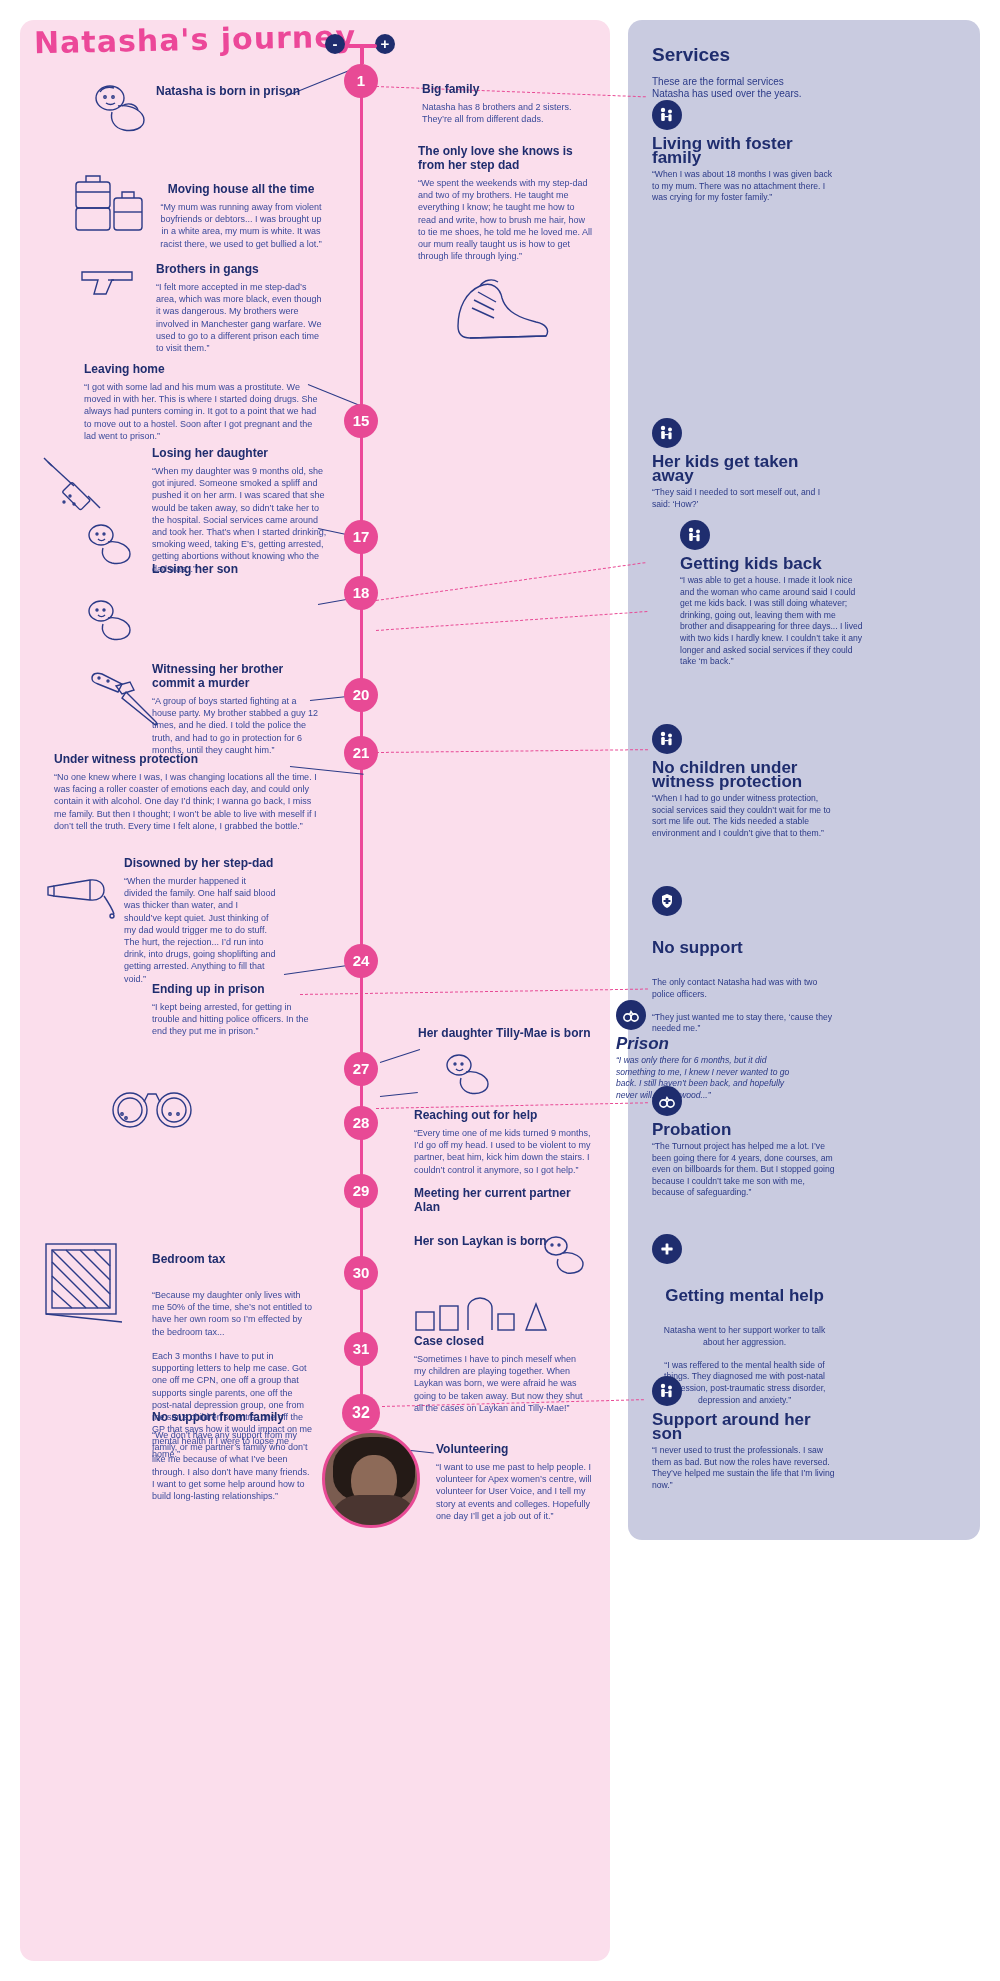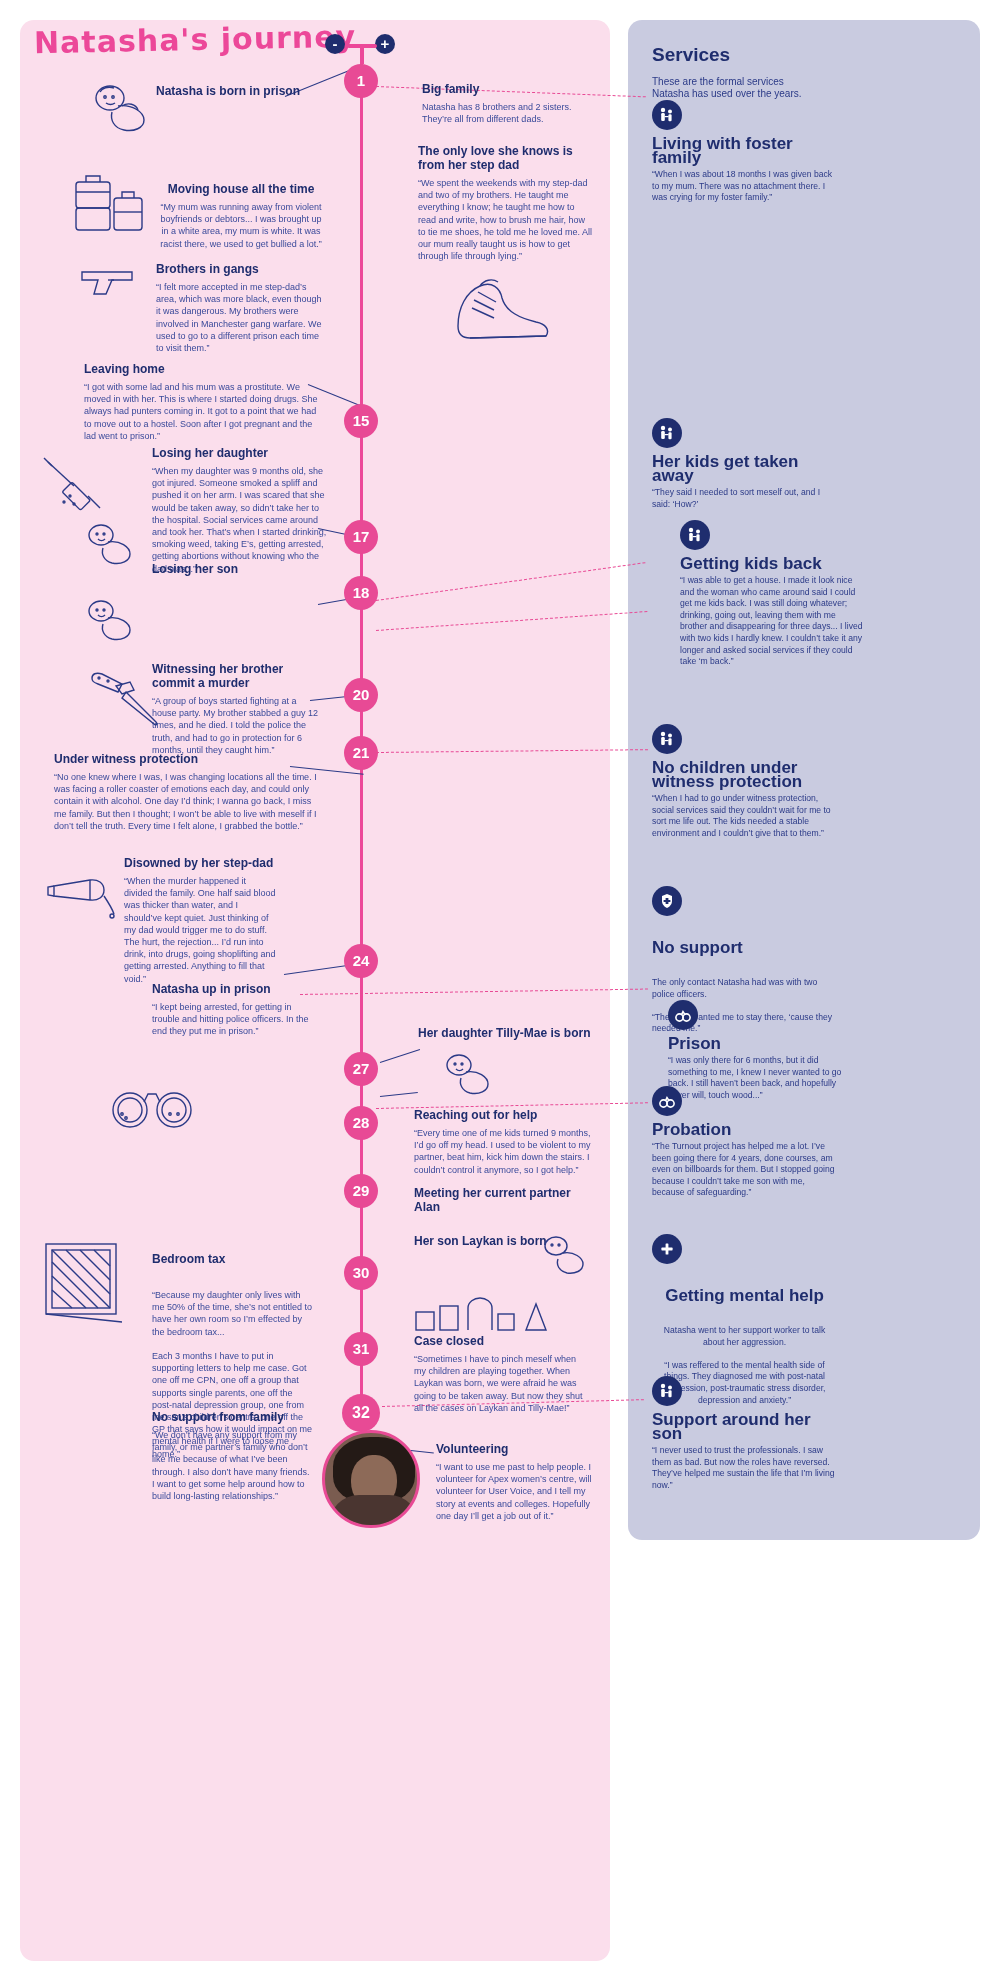--- a/index.html
+++ b/index.html
@@ -199,21 +199,21 @@
   <h3>Under witness protection</h3>
   <p>“No one knew where I was, I was changing locations all the time. I was facing a roller coaster of emotions each day, and could only contain it with alcohol. One day I’d think; I wanna go back, I miss me family. But then I thought; I won’t be able to live with meself if I don’t tell the truth. Every time I felt alone, I grabbed the bottle.”</p>
 </div>
 
 <div class="block" style="left:124px; top:856px; width:152px;">
   <h3>Disowned by her step-dad</h3>
   <p>“When the murder happened it divided the family. One half said blood was thicker than water, and I should’ve kept quiet. Just thinking of my dad would trigger me to do stuff. The hurt, the rejection... I’d run into drink, into drugs, going shoplifting and getting arrested. Anything to fill that void.”</p>
 </div>
 
 <div class="block" style="left:152px; top:982px; width:160px;">
-  <h3>Natasha up in prison</h3>
+  <h3>Ending up in prison</h3>
   <p>“I kept being arrested, for getting in trouble and hitting police officers. In the end they put me in prison.”</p>
 </div>
 
 <div class="block" style="left:152px; top:1234px; width:160px; white-space:pre-line;">
   <h3>Bedroom tax</h3>
   <p>“Because my daughter only lives with me 50% of the time, she’s not entitled to have her own room so I’m effected by the bedroom tax...
 
 Each 3 months I have to put in supporting letters to help me case. Got one off me CPN, one off a group that supports single parents, one off the post-natal depression group, one from me son’s children’s centre, one off the GP that says how it would impact on me mental health if I were to loose me home.”</p>
 </div>
 
@@ -484,21 +484,21 @@
       <rect x="7.6" y="6" width="2.8" height="6" fill="#1f2d6e"></rect>
       <rect x="5.6" y="8" width="6.8" height="2" fill="#1f2d6e"></rect>
     </svg>
   </div>
   <h3>No support</h3>
   <p>The only contact Natasha had was with two police officers.
 
 “They just wanted me to stay there, ‘cause they needed me.”</p>
 </div>
 
-<div class="svc" style="top:1000px; left:668px;">
+<div class="svc" style="top:1000px; left:616px;font-style:italic;">
   <div class="svc-icon">
     <svg width="18" height="18" viewBox="0 0 18 18" fill="none" stroke="#fff" stroke-width="1.6">
       <circle cx="5.5" cy="11.5" r="3.6"></circle>
         <circle cx="12.5" cy="11.5" r="3.6"></circle>
       <path d="M7.6 8.6 L9 5.6 L11 8.6"></path>
     </svg>
   </div>
   <h3>Prison</h3>
   <p>“I was only there for 6 months, but it did something to me, I knew I never wanted to go back. I still haven’t been back, and hopefully never will, touch wood...”</p>
 </div>

